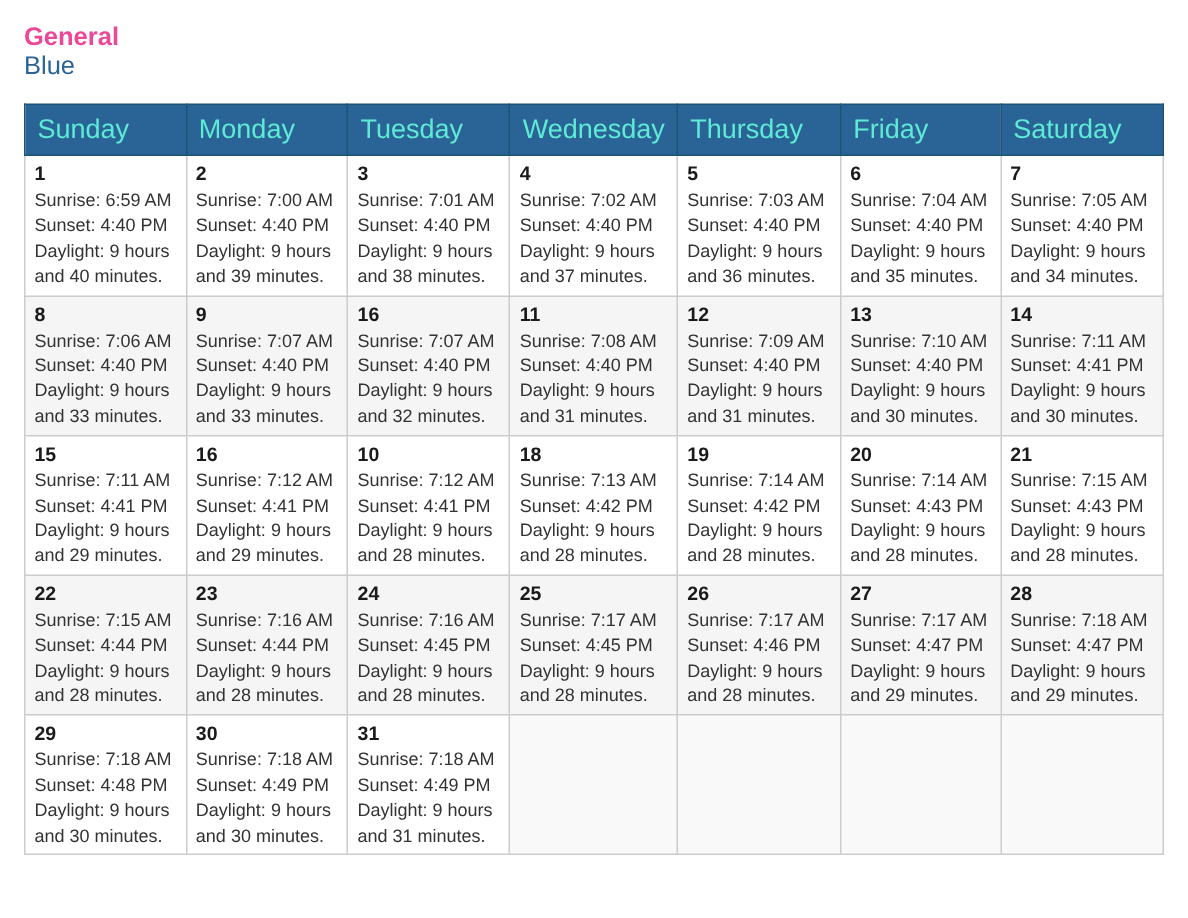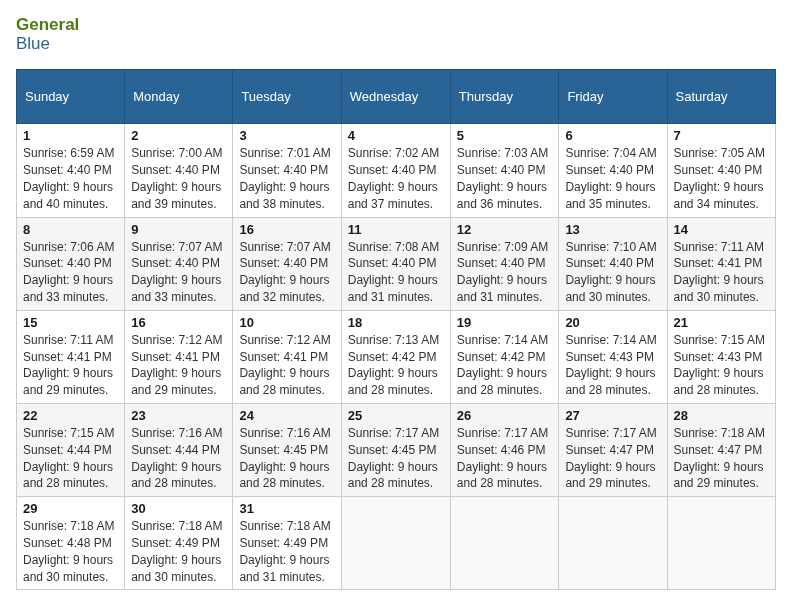--- a/index.html
+++ b/index.html
@@ -33,24 +33,24 @@
       font-size: 16px;
       color: #444;
     }
     .calendar {
       width: 100%;
       border-collapse: collapse;
       font-size: 11px;
     }
     .calendar th {
       background: #2a6496;
-      color: #ffffff;
+      color: #5eead4;
       text-align: left;
-      padding: 19px 8px;
-      font-size: 13px;
+      padding: 6px 8px;
+      font-size: 18px;
       font-weight: normal;
       border: 1px solid #1e5276;
     }
     .calendar td {
       border: 1px solid #ccc;
       vertical-align: top;
       padding: 4px 6px;
       width: 110px;
       min-height: 80px;
       background: #fff;
@@ -73,21 +73,21 @@
       background: #f9f9f9 !important;
     }
   </style>
 </head>
 <body>
 
 <div class="header-area">
   <div class="logo">
 <div class="logo-real">
   <div style="line-height:1.1;">
-    <div style="font-size:17px;font-weight:bold;color:#4d7c0f;">General</div>
+    <div style="font-size:17px;font-weight:bold;color:#ec4899;">General</div>
     <div style="font-size:17px;font-weight:normal;color:#2a6496;">Blue</div>
   </div>
 
 </div>
 </div>
   <div class="title-area">
     <div class="month-title"></div>
     <div class="location-title"></div>
   </div>
 </div>

